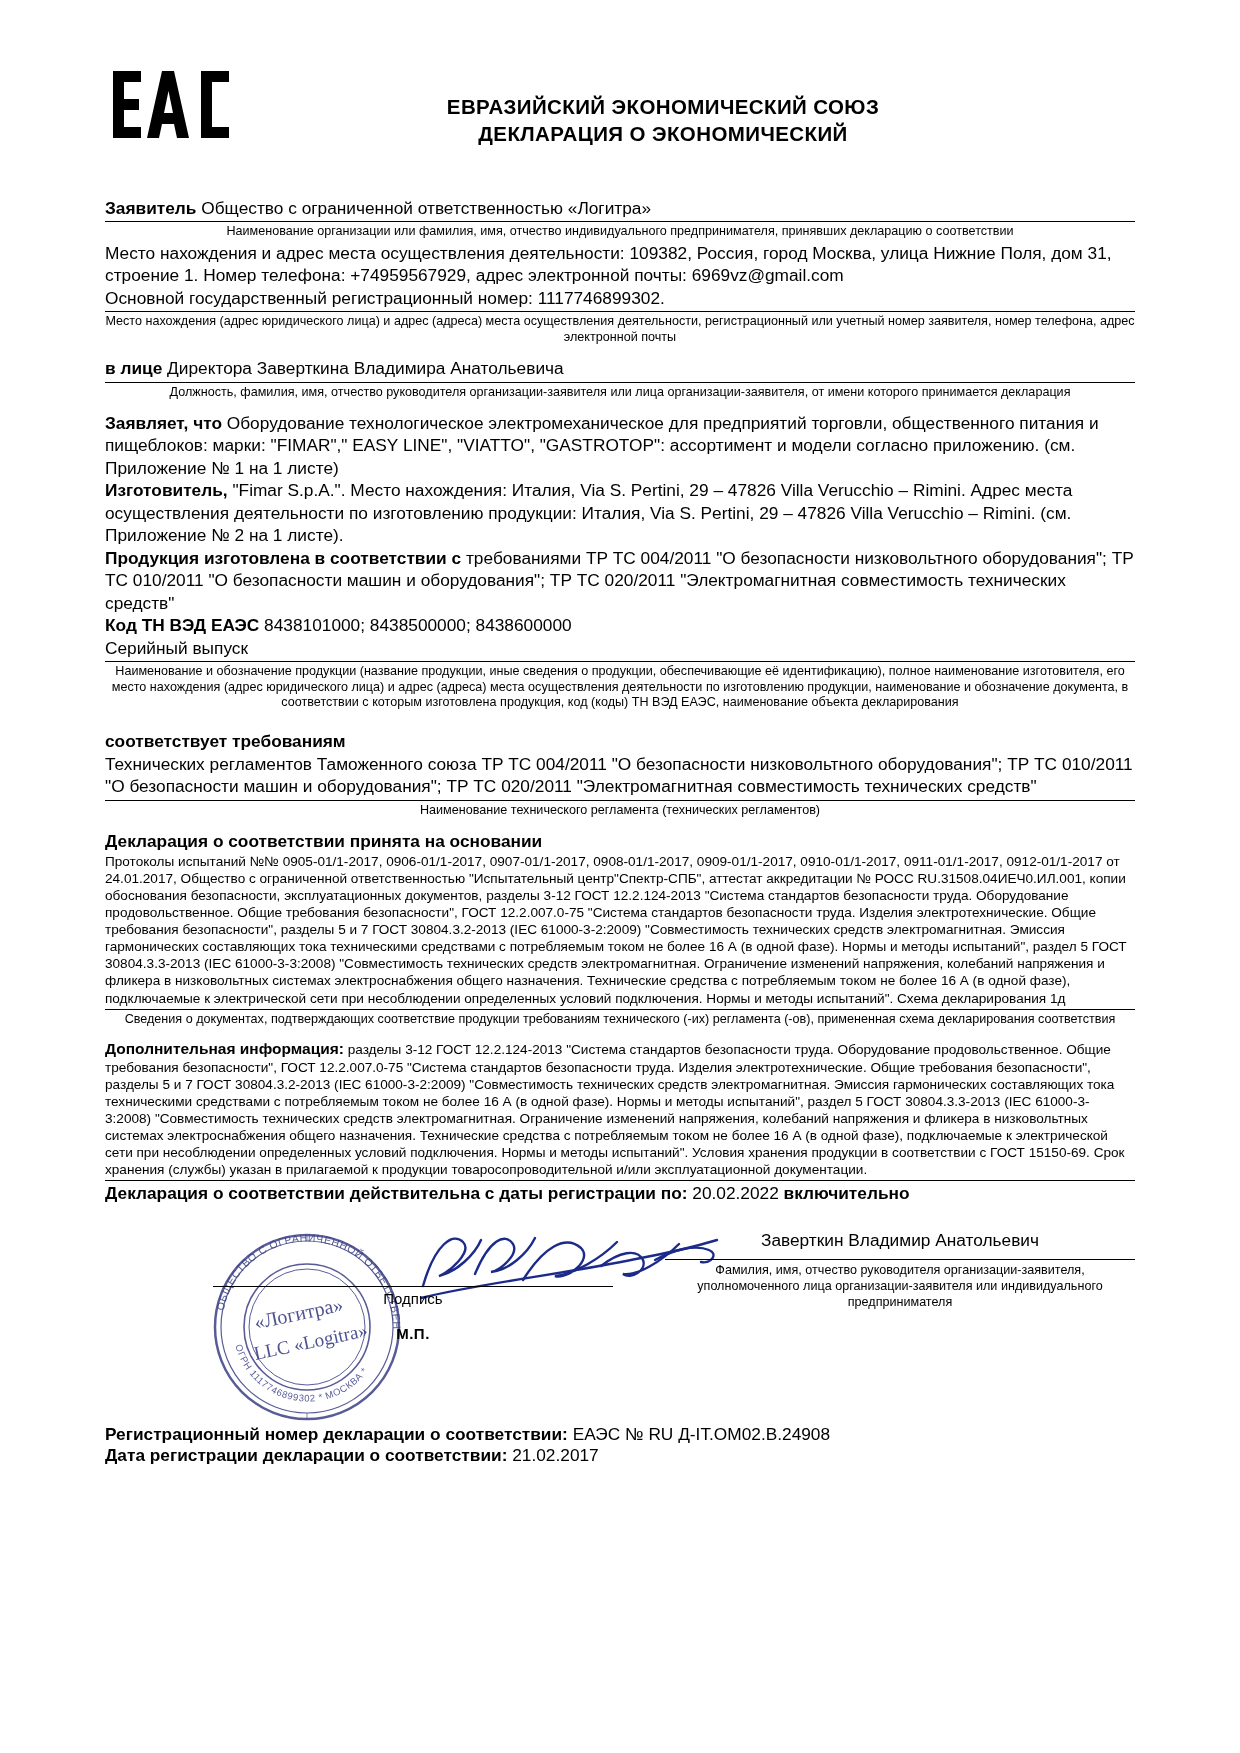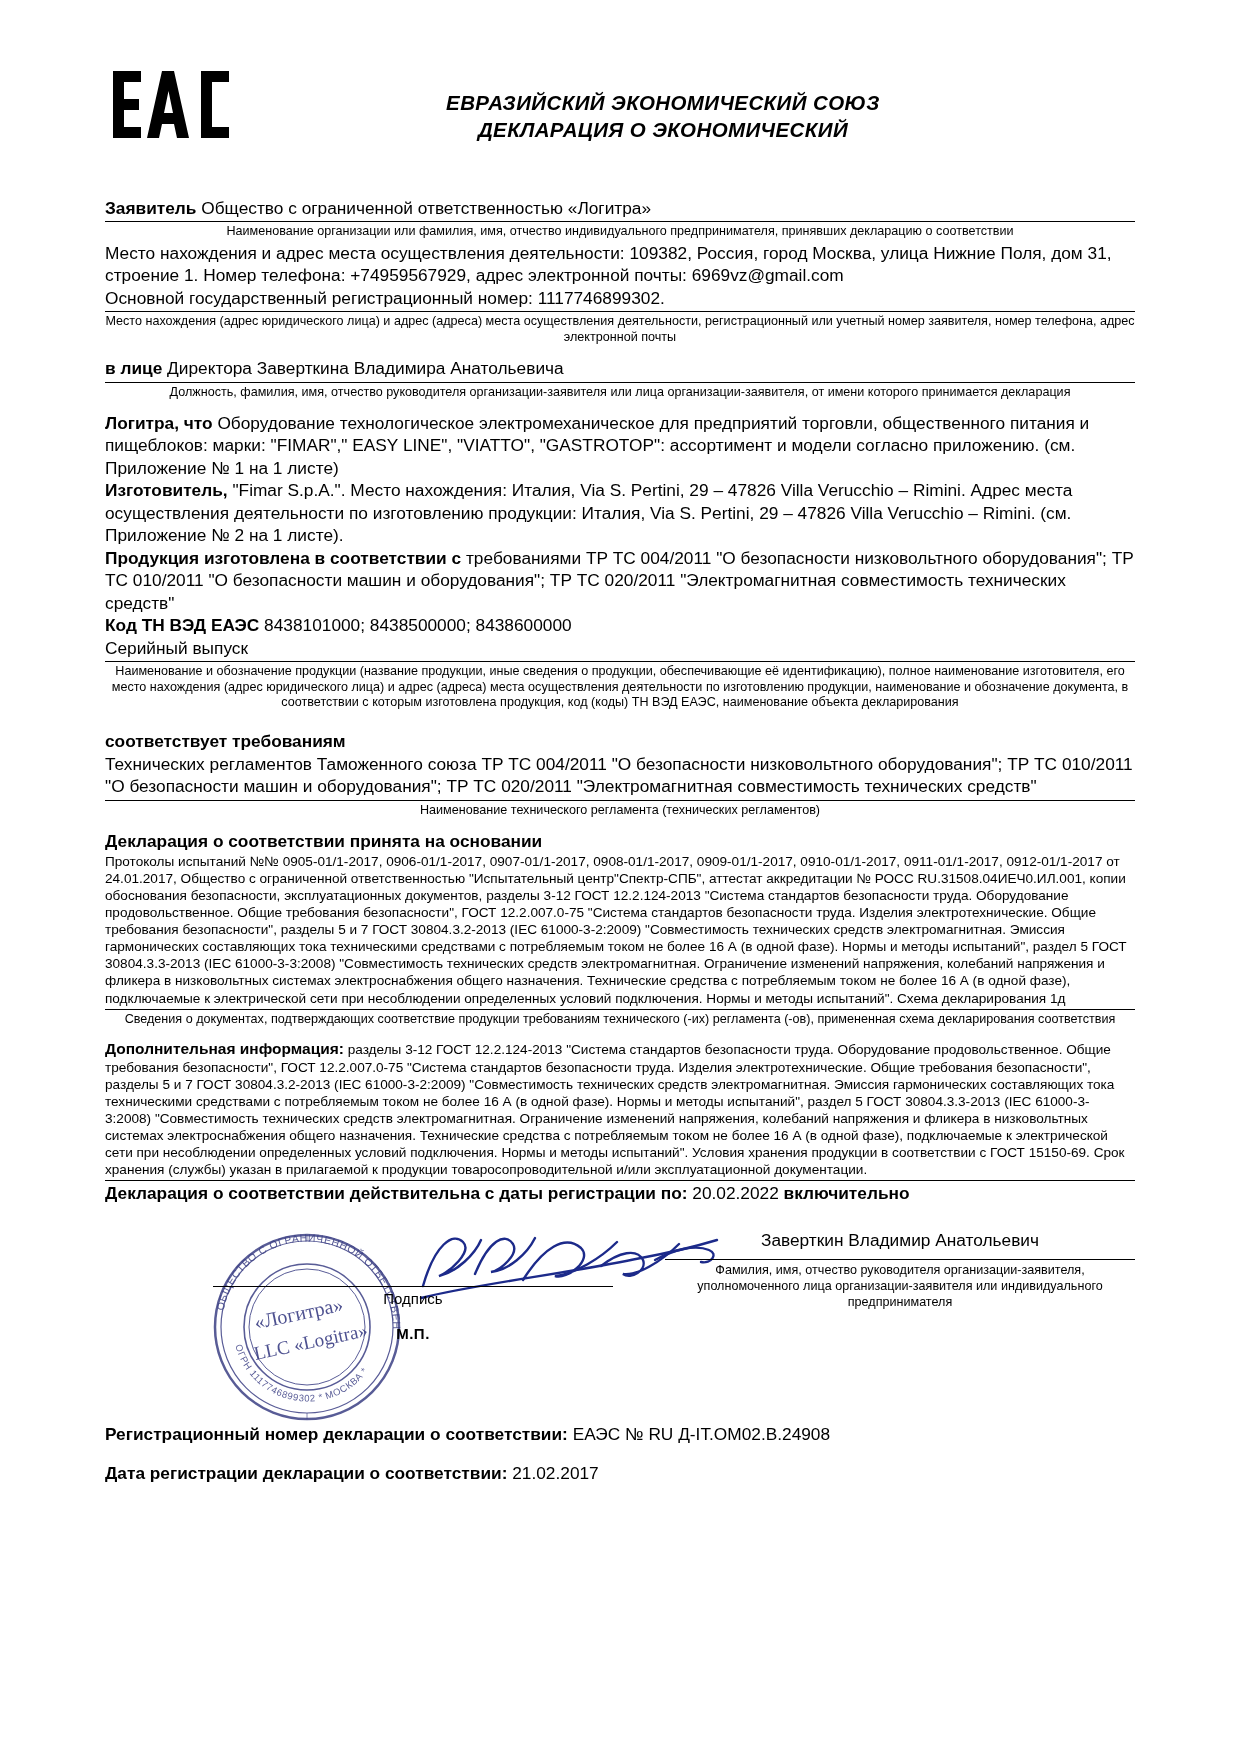--- a/index.html
+++ b/index.html
@@ -18,24 +18,23 @@
   .page {
     position: relative;
     width: 1240px;
     height: 1753px;
     box-sizing: border-box;
     padding: 55px 105px 20px 105px;
   }
   
   .header {
     display: flex;
-    align-items: flex-start;
+    align-items: center;
     margin-top: 8px;
     margin-bottom: 46px;
-    font-style: italic;
   }
   .eac-mark {
     width: 140px;
     flex: 0 0 140px;
     padding-left: 6px;
     padding-top: 6px;
   }
   .eac-mark svg { display: block; }
   .header-titles {
     flex: 1;
@@ -188,21 +187,21 @@
     <div class="t">
       <span class="b">в лице</span>
       <span>Директора Заверткина Владимира Анатольевича</span>
     </div>
     <hr class="rule">
     <div class="small">Должность, фамилия, имя, отчество руководителя организации-заявителя или лица организации-заявителя, от имени которого принимается декларация</div>
   </div>
 
   <div class="blk mt6">
     <div class="t">
-      <span class="b">Логитра, что</span>
+      <span class="b">Заявляет, что</span>
       <span>Оборудование технологическое электромеханическое для предприятий торговли, общественного питания и пищеблоков: марки: "FIMAR"," EASY LINE", "VIATTO", "GASTROTOP": ассортимент и модели согласно приложению. (см. Приложение № 1 на 1 листе)</span>
     </div>
     <div class="t">
       <span class="b">Изготовитель,</span>
       <span>"Fimar S.p.A.". Место нахождения: Италия, Via S. Pertini, 29 – 47826 Villa Verucchio – Rimini. Адрес места осуществления деятельности по изготовлению продукции: Италия, Via S. Pertini, 29 – 47826 Villa Verucchio – Rimini. (см. Приложение № 2 на 1 листе).</span>
     </div>
     <div class="t">
       <span class="b">Продукция изготовлена в соответствии с</span>
       <span>требованиями ТР ТС 004/2011 "О безопасности низковольтного оборудования"; ТР ТС 010/2011 "О безопасности машин и оборудования"; ТР ТС 020/2011 "Электромагнитная совместимость технических средств"</span>
     </div>
@@ -298,18 +297,18 @@
     <div class="sign-right">
       <div class="name">Заверткин Владимир Анатольевич</div>
       <div class="cap">Фамилия, имя, отчество руководителя организации-заявителя, уполномоченного лица организации-заявителя или индивидуального предпринимателя</div>
     </div>
   </div>
 
   <div class="footer-row" style="margin-top:34px;">
     <span class="b">Регистрационный номер декларации о соответствии:</span>
     <span>ЕАЭС № RU Д-IT.ОМ02.В.24908</span>
   </div>
-  <div class="footer-row" style="margin-top:18px;">
+  <div class="footer-row" style="">
     <span class="b">Дата регистрации декларации о соответствии:</span>
     <span>21.02.2017</span>
   </div>
 
 </div>
 
 </body></html>

